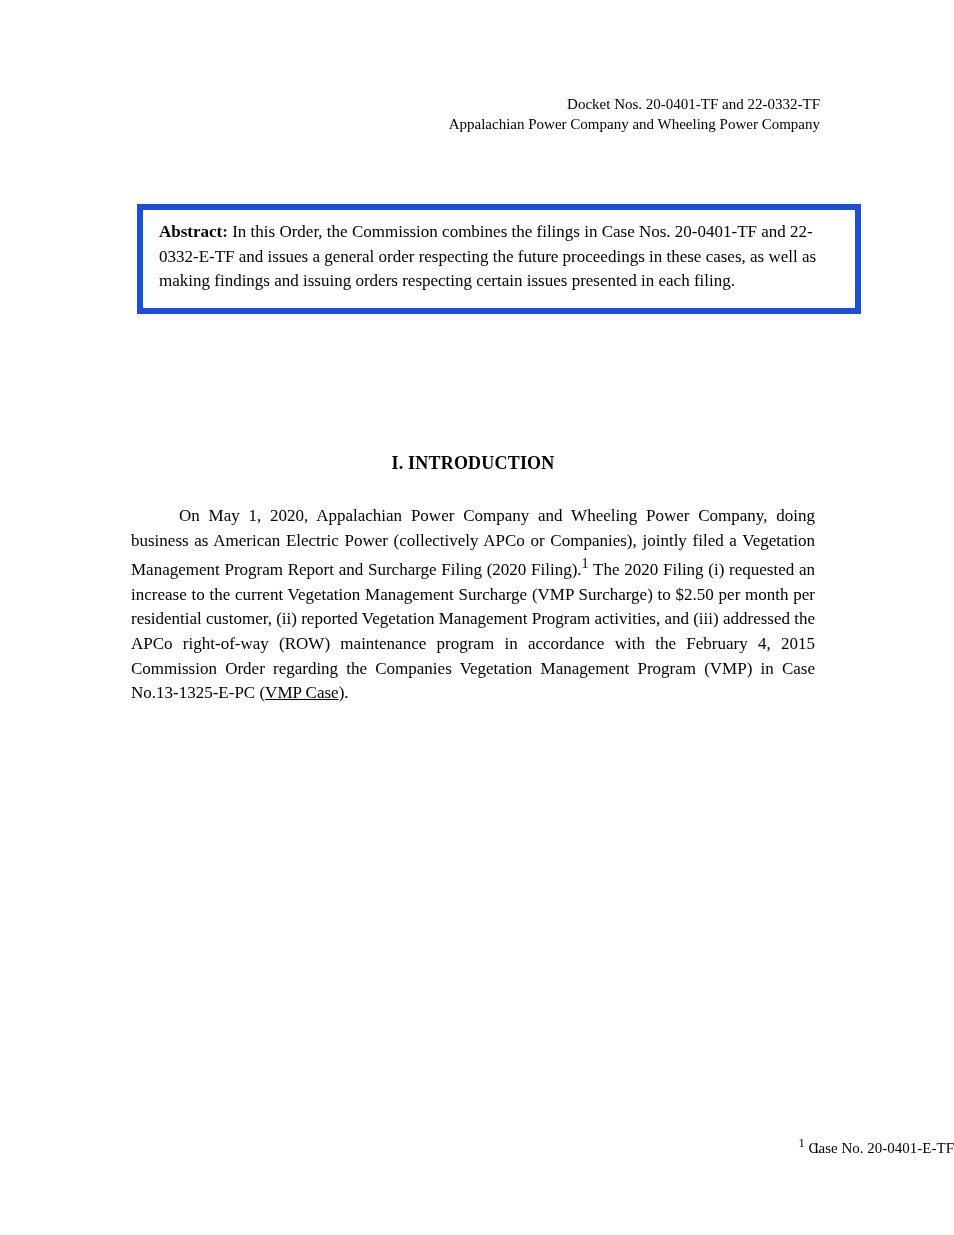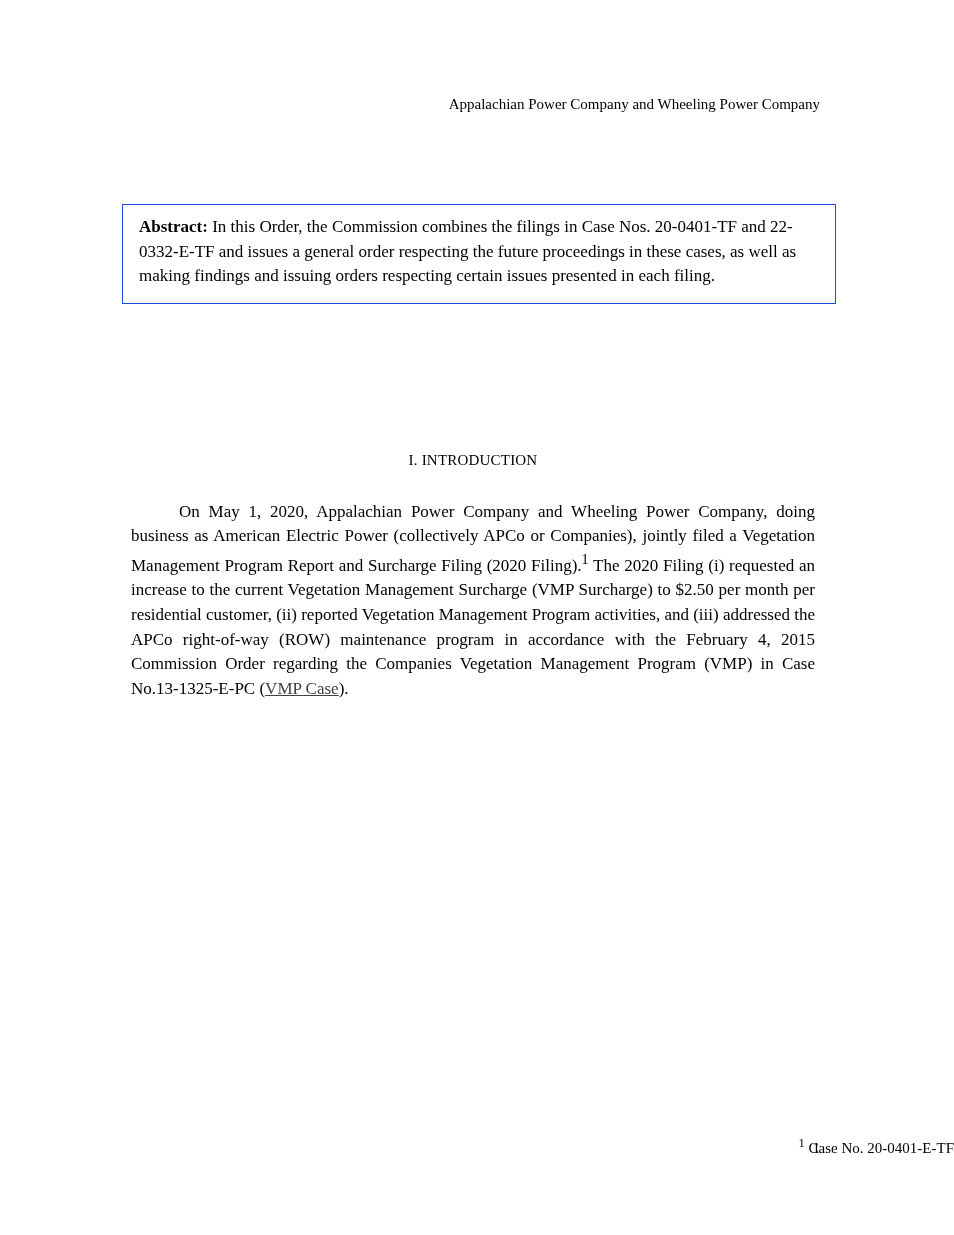--- a/index.html
+++ b/index.html
@@ -22,52 +22,52 @@
     right: 134px;
     text-align: right;
     font-size: 15px;
     line-height: 1.35;
   }
   .header .owner {
   }
   .abstract-box {
     position: absolute;
     top: 204px;
-    left: 122px;
+    left: 137px;
     width: 680px;
-    border: 1px solid #1d4ed8;
+    border: 6px solid #1d4ed8;
     padding: 10px 16px 14px 16px;
     font-size: 17px;
     line-height: 1.45;
   }
   .abstract-box .label {
     font-weight: bold;
   }
   .body {
     position: absolute;
     top: 450px;
     left: 131px;
     width: 684px;
     font-size: 17px;
     line-height: 1.45;
   }
   .section-title {
     text-align: center;
-    font-weight: normal;
-    font-size: 15px;
+    font-weight: bold;
+    font-size: 18px;
     margin: 0 0 28px 0;
     letter-spacing: 0.2px;
   }
   .para {
     margin: 0 0 24px 0;
     text-align: justify;
     text-indent: 48px;
   }
   a.link {
-    color: #404040;
+    color: #000000;
   }
   .footer-center {
     position: absolute;
     bottom: 78px;
     left: 0;
     width: 954px;
     text-align: right;
     font-size: 15px;
   }
   .footer-right {
@@ -76,20 +76,21 @@
     right: 134px;
     font-size: 15px;
   }
 </style>
 </head>
 <body>
 
 <div class="page">
 
   <div class="header">
+    <div>Docket Nos. 20-0401-TF and 22-0332-TF</div>
     <div class="owner">Appalachian Power Company and Wheeling Power Company</div>
   </div>
 
   <div class="abstract-box">
     <span class="label">Abstract:</span><span> In this Order, the Commission combines the filings in Case Nos. 20-0401-TF and 22-0332-E-TF and issues a general order respecting the future proceedings in these cases, as well as making findings and issuing orders respecting certain issues presented in each filing.</span>
   </div>
 
   <div class="body">
     <div class="section-title">I.   INTRODUCTION</div>
 

